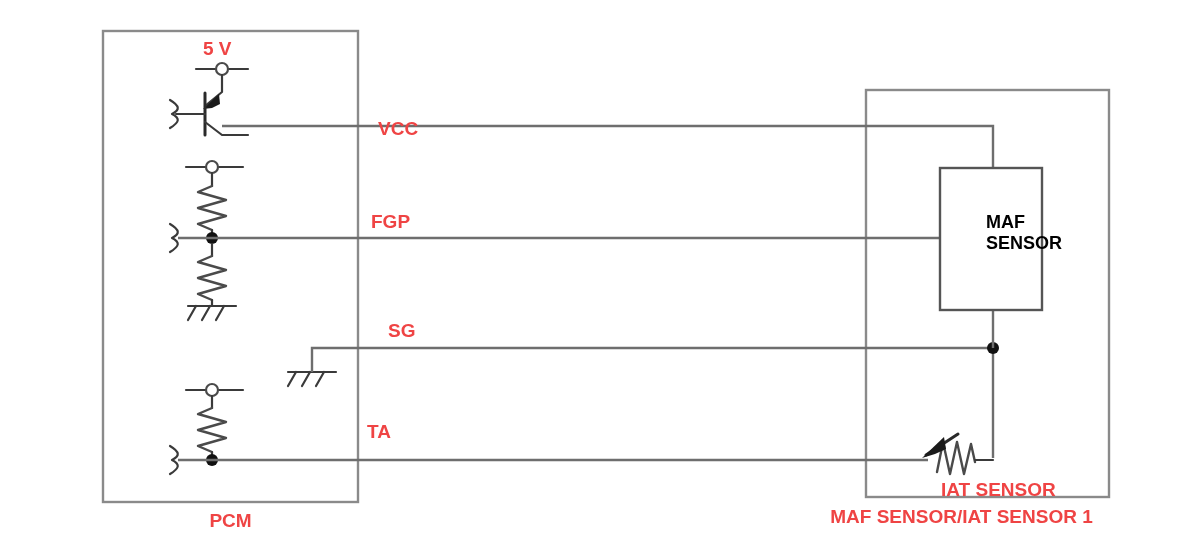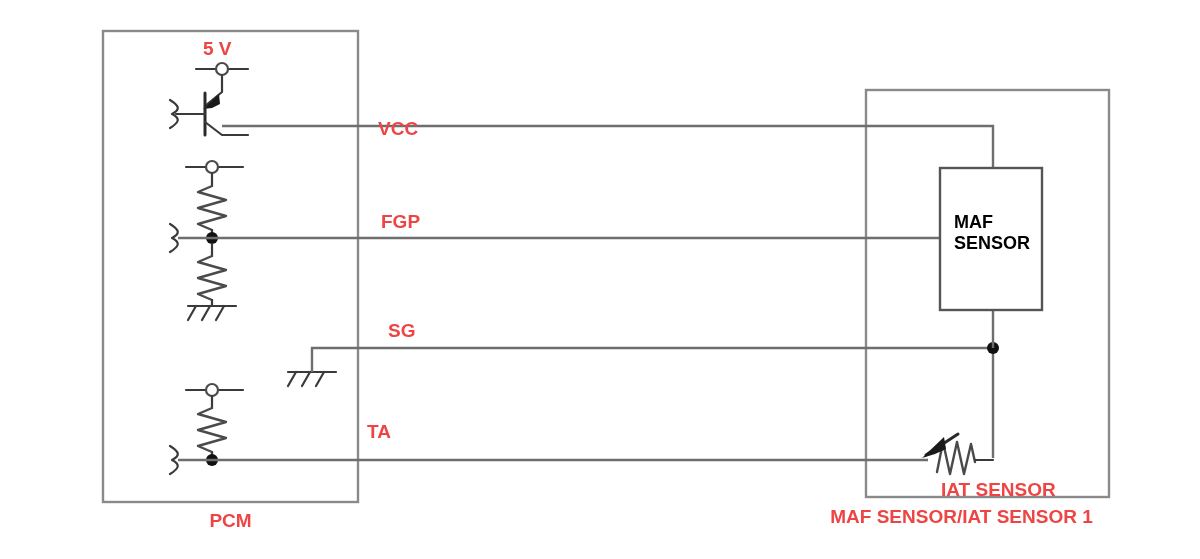--- a/index.html
+++ b/index.html
@@ -90,20 +90,21 @@
   .lbl-sensor { font-size: 19px; text-align: right; }
   .lbl-center { text-align: center; }
   .maf-text {
     position: absolute;
     font-family: "Liberation Sans", sans-serif;
     font-weight: bold;
     font-size: 18px;
     color: #000000;
     line-height: 1.18;
     white-space: nowrap;
+    margin-left: 32px;
   }
 </style>
 </head>
 <body>
 
 <div id="diagram-root">
 
   <svg id="schematic" viewBox="0 0 1200 559">
 
     <rect class="enclosure" x="103" y="31" width="255" height="471"></rect>
@@ -181,21 +182,21 @@
     <line class="comp-line" x1="975" y1="460" x2="993" y2="460"></line>
 
     <line class="comp-thick" x1="926" y1="455" x2="958" y2="434"></line>
     <polygon class="arrow-solid" points="922,458 944,437 946,449 935,454"></polygon>
   </svg>
 
   <div class="lbl lbl-supply" style="left:203px; top:39px;">5 V</div>
 
   <div class="lbl lbl-signal" style="left:378px; top:100px;margin-top:19px;">VCC</div>
 
-  <div class="lbl lbl-signal" style="left:381px; top:212px;">FGP</div>
+  <div class="lbl lbl-signal" style="left:371px; top:212px;">FGP</div>
 
   <div class="lbl lbl-signal" style="left:367px; top:321px;margin-left:21px;">SG</div>
 
   <div class="lbl lbl-signal" style="left:367px; top:422px;">TA</div>
 
   <div class="maf-text" style="left:954px; top:212px;">
     <div>MAF</div>
     <div>SENSOR</div>
   </div>
 

